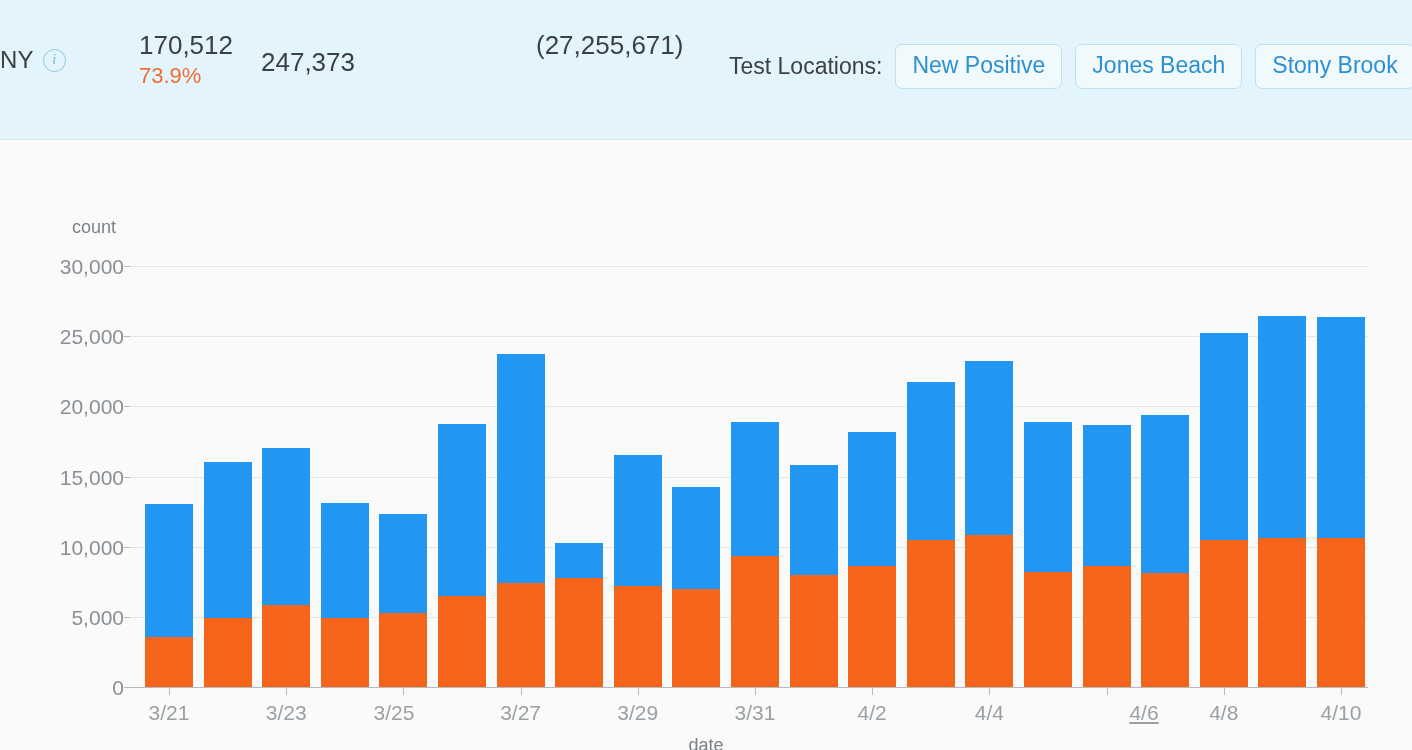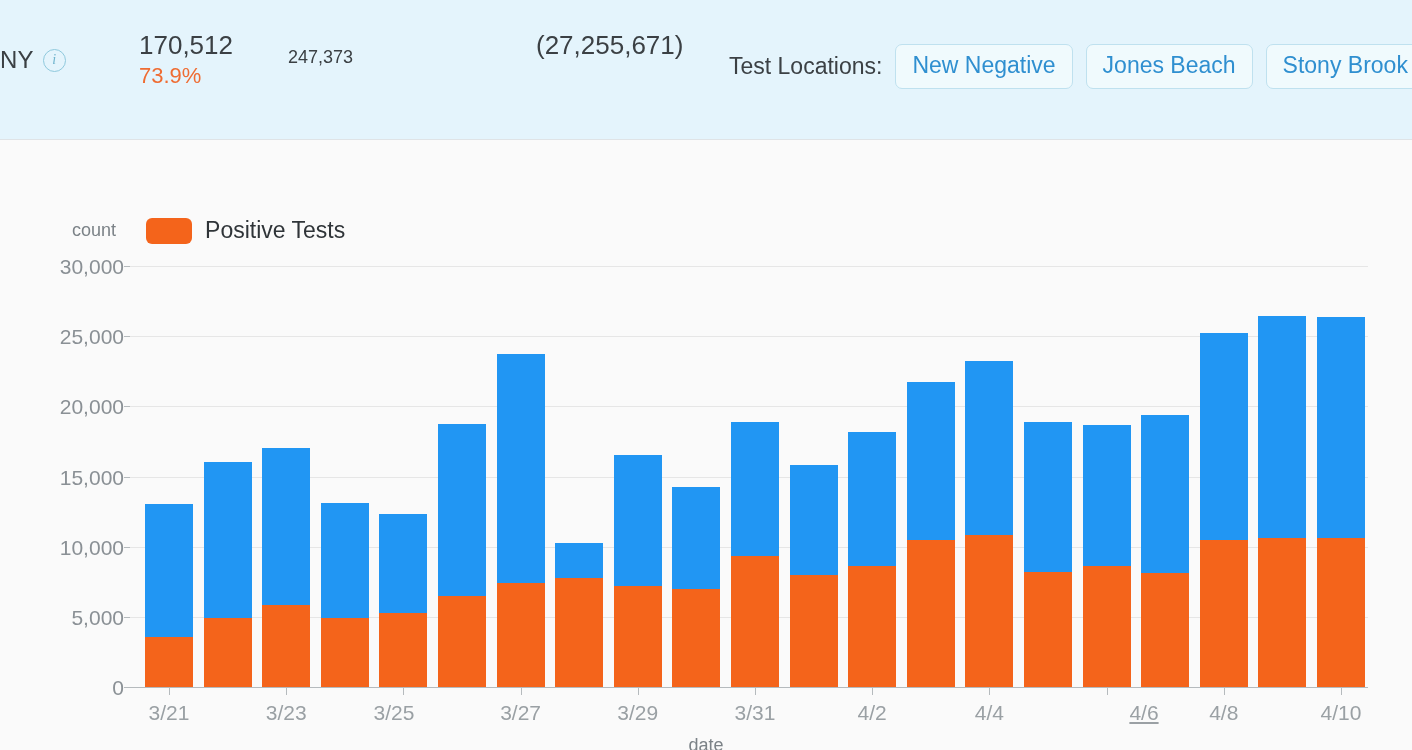--- a/index.html
+++ b/index.html
@@ -21,40 +21,40 @@
   #info-icon{
     width:21px;height:21px;border-radius:50%;border:1.6px solid #8fc9dd;
     color:#6fb4cd;font-size:14px;line-height:19px;text-align:center;
     font-family:"Liberation Serif",serif;font-style:italic;
   }
 
   #metric-1{position:absolute;left:139px;top:30px;text-align:left;}
   #metric-1 .big{font-size:26px;color:#3b4044;line-height:31px;}
   #metric-1 .pct{font-size:22px;color:#ef6c32;line-height:30px;}
 
-  #metric-2{position:absolute;left:288px;top:47px;font-size:18px;color:#3b4044;}
+  #metric-2{position:absolute;left:261px;top:47px;font-size:26px;color:#3b4044;}
 
   #metric-3{position:absolute;left:536px;top:30px;text-align:left;}
   #metric-3 .big{font-size:26px;color:#3b4044;line-height:31px;}
   #metric-3 .sub{font-size:26px;color:#3b4044;line-height:31px;}
 
   #locations{position:absolute;left:729px;top:44px;display:flex;align-items:center;gap:13px;}
   #loc-label{font-size:23px;color:#3b4044;white-space:nowrap;}
   .loc-chip{
     border:1px solid #bfe1ef;border-radius:7px;background:#f0fafd;
     color:#2f8fd0;font-size:23px;padding:7px 16px 9px;white-space:nowrap;
   }
 
   
   #chart{
     position:absolute;left:0;top:141px;width:1412px;height:609px;
     background:#fafafa;overflow:hidden;
   }
   #legend{position:absolute;left:72px;top:76px;display:flex;align-items:center;}
-  #count-label{font-size:18px;color:#7b8287;margin-right:30px;}
+  #count-label{font-size:18px;color:#7b8287;margin-right:22px;}
   .lg-item{display:flex;align-items:center;margin-right:32px;}
   .lg-swatch{width:46px;height:26px;border-radius:6px;margin-right:13px;}
   .lg-text{font-size:23px;color:#2f3438;}
 
   .gridline{position:absolute;left:129px;width:1239px;height:1px;background:#e6e6e6;}
   .ytick{
     position:absolute;right:1288px;width:200px;text-align:right;
     font-size:21px;color:#8a9095;transform:translateY(-11px);
   }
   .ytickmark{position:absolute;left:124px;width:6px;height:1px;background:#b5babd;}
@@ -87,35 +87,31 @@
   </div>
 
   <div id="metric-2">247,373</div>
 
   <div id="metric-3">
     <div class="sub">(27,255,671)</div>
   </div>
 
   <div id="locations">
     <span id="loc-label">Test Locations:</span>
-    <span class="loc-chip">New Negative</span>
+    <span class="loc-chip">New Positive</span>
     <span class="loc-chip">Jones Beach</span>
     <span class="loc-chip">Stony Brook</span>
   </div>
 
 </div>
 
 <div id="chart">
 
   <div id="legend">
     <span id="count-label">count</span>
-    <span class="lg-item">
-      <span class="lg-swatch" style="background: rgb(244, 100, 27);"></span>
-      <span class="lg-text">Positive Tests</span>
-    </span>
   </div>
 
   <div id="plot">
       <div class="ytickmark" style="top: 546px;"></div>
       <div class="ytick" style="top: 546px;">0</div>
       <div class="gridline" style="top: 475.833px;"></div>
       <div class="ytickmark" style="top: 475.833px;"></div>
       <div class="ytick" style="top: 475.833px;">5,000</div>
       <div class="gridline" style="top: 405.667px;"></div>
       <div class="ytickmark" style="top: 405.667px;"></div>

